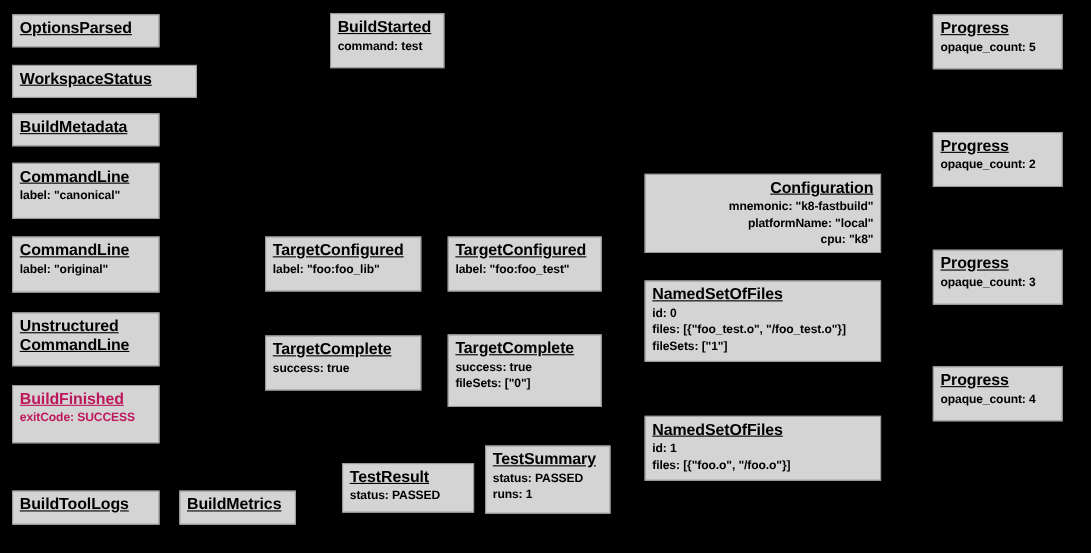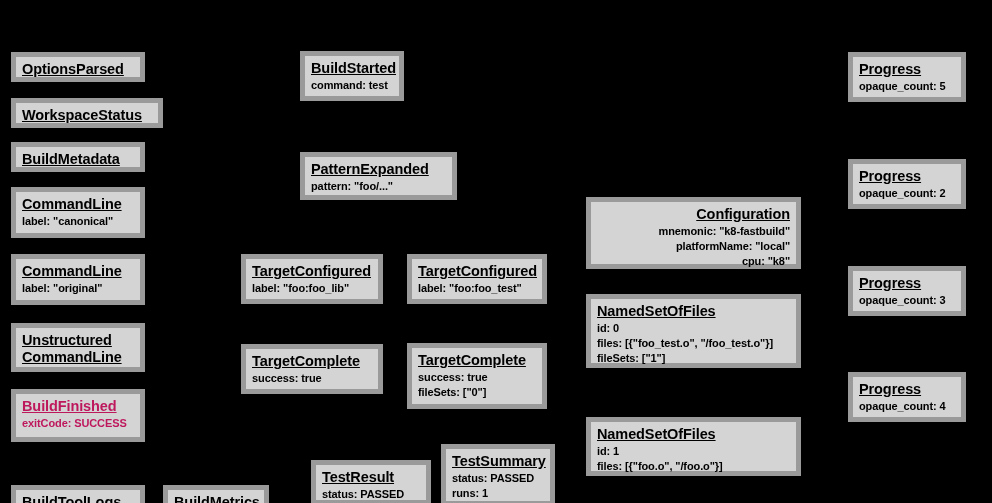--- a/index.html
+++ b/index.html
@@ -11,25 +11,24 @@
     position: relative;
     width: 992px;
     height: 503px;
     background: #000000;
     overflow: hidden;
     font-family: "Liberation Sans", sans-serif;
   }
   .node {
     position: absolute;
     background: #d4d4d4;
-    border: 5px solid #404040;
+    border: 1px solid #404040;
     box-sizing: border-box;
     padding: 4px 6px 5px 6px;
     color: #000000;
-    margin-top: 39px;
   }
   .node-title {
     font-size: 14.5px;
     font-weight: bold;
     text-decoration: underline;
     line-height: 17px;
     white-space: pre-line;
     letter-spacing: -0.1px;
   }
   .node-fields {
@@ -43,21 +42,21 @@
     letter-spacing: -0.1px;
   }
 </style>
 </head>
 <body>
 
 <div id="canvas" style="width: 992px; height: 503px; background: rgb(0, 0, 0);">
     <div class="node" style="left: 11px; top: 13px; width: 134px; height: 30px; background: rgb(212, 212, 212); border-color: rgb(154, 154, 154); color: rgb(0, 0, 0);">
       <div class="node-title">OptionsParsed</div>
     </div>
-    <div class="node" style="left: 11px; top: 59px; width: 152px; height: 30px; background: rgb(212, 212, 212); border-color: rgb(154, 154, 154); color: rgb(0, 0, 0);">
+    <div class="node" style="left: 11px; top: 59px; width: 168px; height: 30px; background: rgb(212, 212, 212); border-color: rgb(154, 154, 154); color: rgb(0, 0, 0);">
       <div class="node-title">WorkspaceStatus</div>
     </div>
     <div class="node" style="left: 11px; top: 103px; width: 134px; height: 30px; background: rgb(212, 212, 212); border-color: rgb(154, 154, 154); color: rgb(0, 0, 0);">
       <div class="node-title">BuildMetadata</div>
     </div>
     <div class="node" style="left: 11px; top: 148px; width: 134px; height: 51px; background: rgb(212, 212, 212); border-color: rgb(154, 154, 154); color: rgb(0, 0, 0);">
       <div class="node-title">CommandLine</div>
       <div class="node-fields">
         <div class="node-field">label: "canonical"</div>
       </div>
@@ -81,26 +80,20 @@
     <div class="node" style="left: 11px; top: 446px; width: 134px; height: 31px; background: rgb(212, 212, 212); border-color: rgb(154, 154, 154); color: rgb(0, 0, 0);">
       <div class="node-title">BuildToolLogs</div>
     </div>
     <div class="node" style="left: 163px; top: 446px; width: 106px; height: 31px; background: rgb(212, 212, 212); border-color: rgb(154, 154, 154); color: rgb(0, 0, 0);">
       <div class="node-title">BuildMetrics</div>
     </div>
     <div class="node" style="left: 300px; top: 12px; width: 104px; height: 50px; background: rgb(212, 212, 212); border-color: rgb(154, 154, 154); color: rgb(0, 0, 0);">
       <div class="node-title">BuildStarted</div>
       <div class="node-fields">
         <div class="node-field">command: test</div>
-      </div>
-    </div>
-    <div class="node" style="left: 300px; top: 113px; width: 157px; height: 48px; background: rgb(212, 212, 212); border-color: rgb(154, 154, 154); color: rgb(0, 0, 0);">
-      <div class="node-title">PatternExpanded</div>
-      <div class="node-fields">
-        <div class="node-field">pattern: "foo/..."</div>
       </div>
     </div>
     <div class="node" style="left: 241px; top: 215px; width: 142px; height: 50px; background: rgb(212, 212, 212); border-color: rgb(154, 154, 154); color: rgb(0, 0, 0);">
       <div class="node-title">TargetConfigured</div>
       <div class="node-fields">
         <div class="node-field">label: "foo:foo_lib"</div>
       </div>
     </div>
     <div class="node" style="left: 407px; top: 215px; width: 140px; height: 50px; background: rgb(212, 212, 212); border-color: rgb(154, 154, 154); color: rgb(0, 0, 0);">
       <div class="node-title">TargetConfigured</div>

